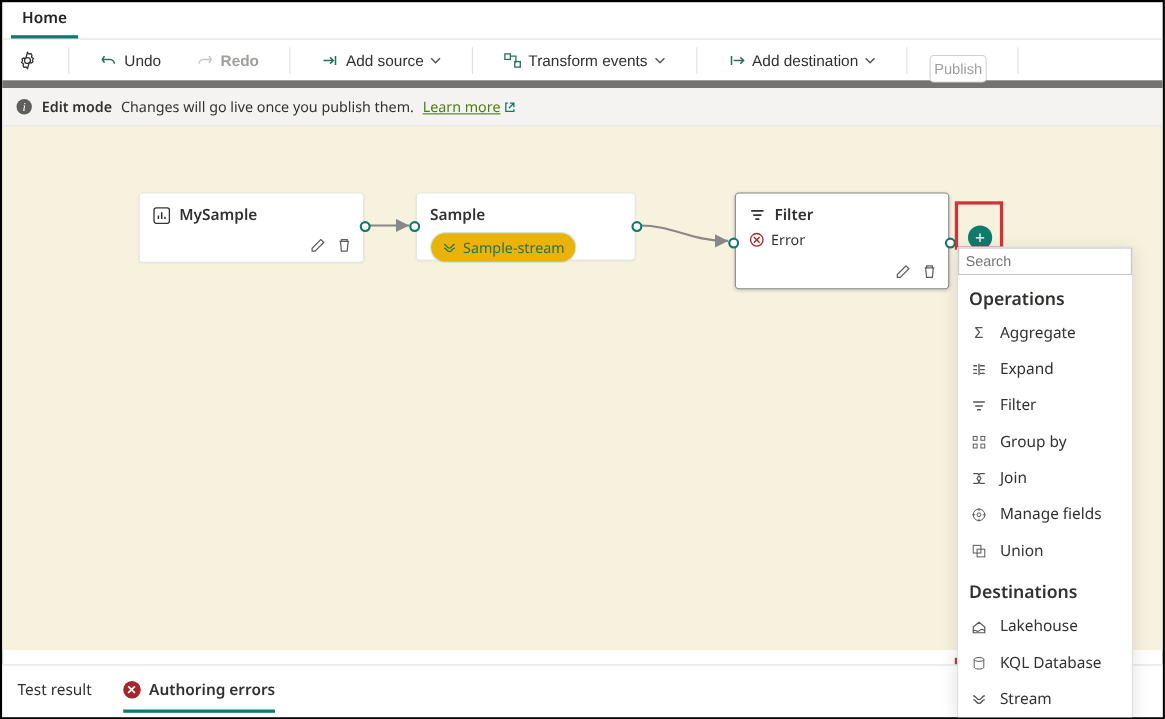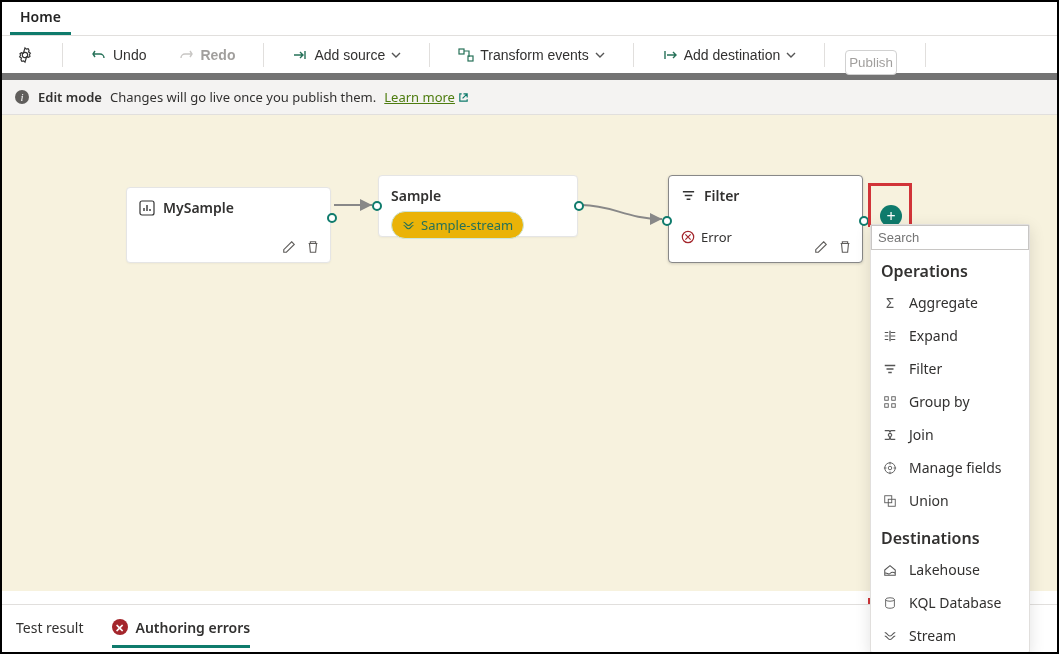--- a/index.html
+++ b/index.html
@@ -84,21 +84,21 @@
     position: absolute;
     background: #fff;
     border: 1px solid #e5e5e5;
     border-radius: 4px;
     padding: 10px 12px 10px 12px;
     min-width: 190px;
     box-shadow: 0 1px 2px rgba(0,0,0,0.04);
   }
   .node.selected { border: 1.5px solid #888; box-shadow: 0 1px 3px rgba(0,0,0,0.15); }
   .node-title-row { display:flex; align-items:center; gap:8px; font-weight:600; }
-  .node-sub { display:flex; align-items:center; gap:6px; margin-top:23px; font-size:13px; }
+  .node-sub { display:flex; align-items:center; gap:6px; margin-top:4px; font-size:13px; }
   .node-actions { position:absolute; bottom:6px; right:8px; display:flex; gap:6px; }
   .icon-btn { width:18px; height:18px; display:inline-flex; align-items:center; justify-content:center; color:#605e5c; cursor:pointer; }
   .chip {
     background:#eab308;
     border:1px solid #cce6de;
     border-radius:16px;
     padding:4px 10px;
     display:inline-flex;
     align-items:center;
     gap:6px;
@@ -262,21 +262,21 @@
   <svg class="edge-svg">
     <defs>
       <marker id="arrow" markerWidth="8" markerHeight="8" refX="6" refY="3" orient="auto">
         <path d="M0 0 L6 3 L0 6 z" fill="#888"></path>
       </marker>
     </defs>
     <line x1="332" y1="90" x2="370" y2="90" stroke="#888" stroke-width="2" marker-end="url(#arrow)"></line>
     <path d="M580 90 C610 90 625 104 660 104" stroke="#888" stroke-width="2" fill="none" marker-end="url(#arrow)"></path>
   </svg>
 
-  <div class="node" style="left:124px; top:60px; width:205px; height:76px;margin-top:12px;">
+  <div class="node" style="left:124px; top:60px; width:205px; height:64px;">
     <div class="node-title-row">
       <span>
           <svg width="16" height="16" viewBox="0 0 16 16">
             <rect x="1" y="1" width="14" height="14" rx="2" fill="none" stroke="#333" stroke-width="1.2"></rect>
             <path d="M5 11V8M8 11V5M11 11V9" stroke="#333" stroke-width="1.4"></path>
           </svg>
         </span>
       <span>MySample</span>
     </div>
     <div class="node-actions">

